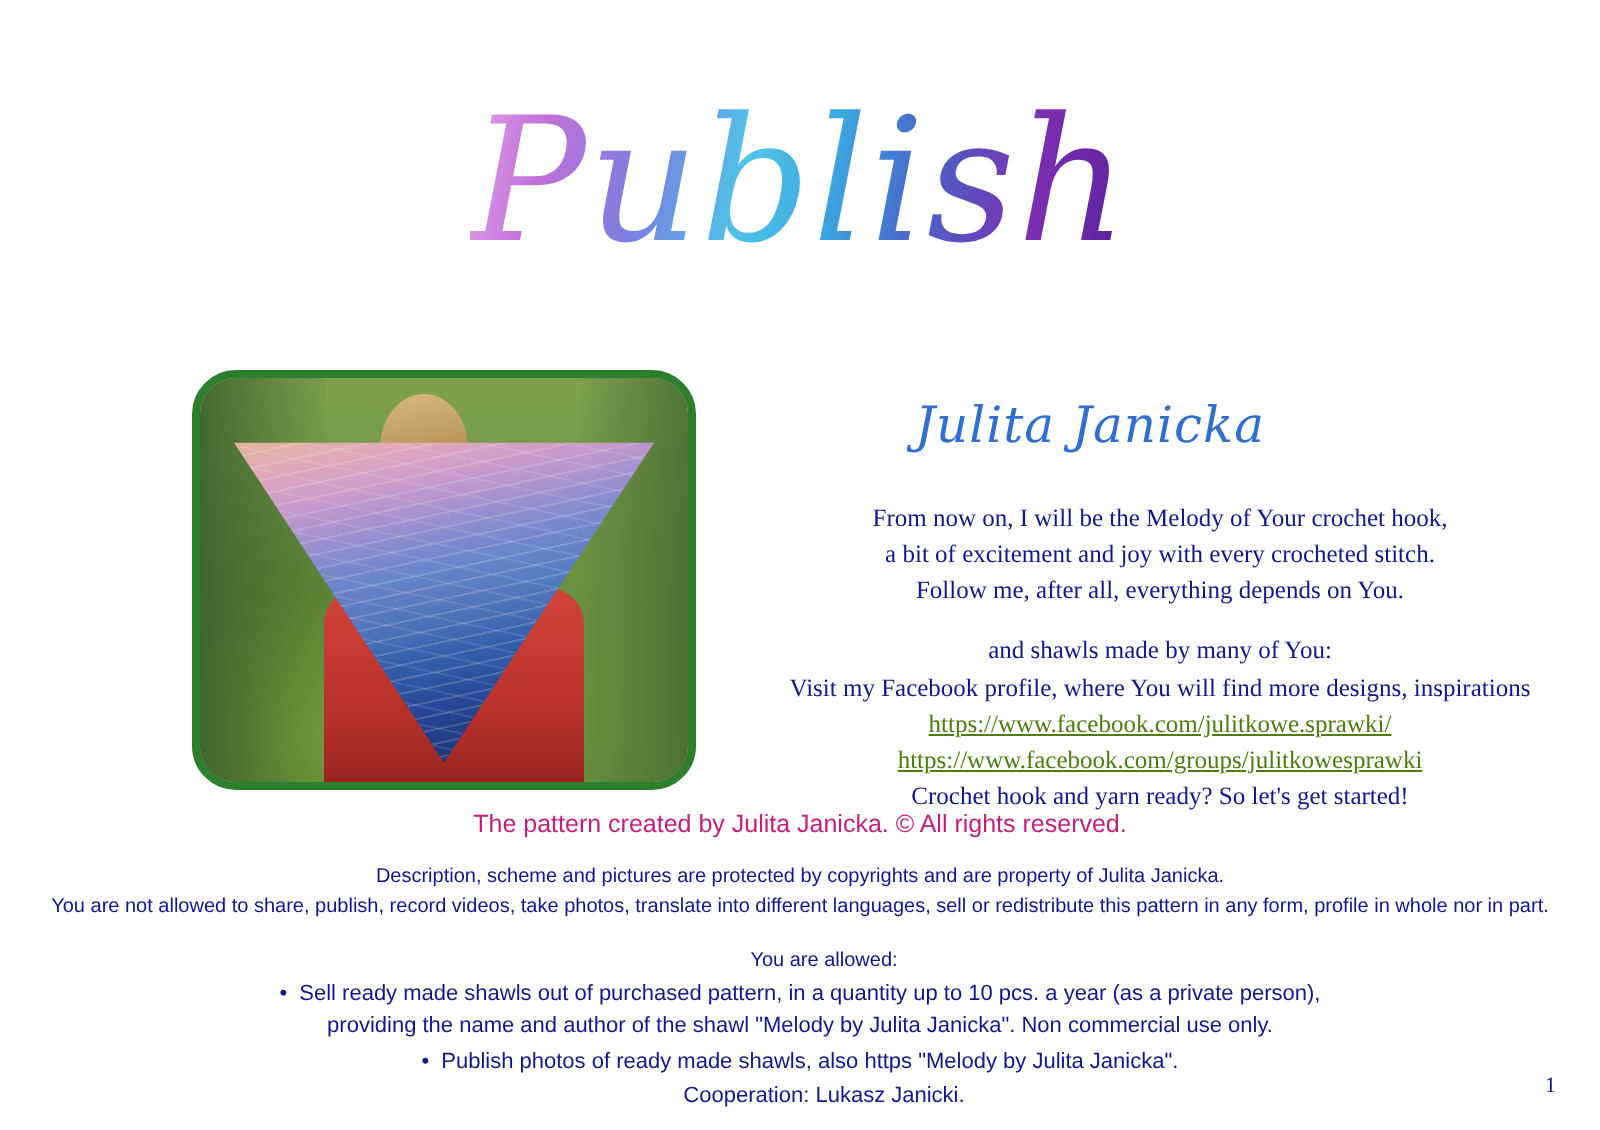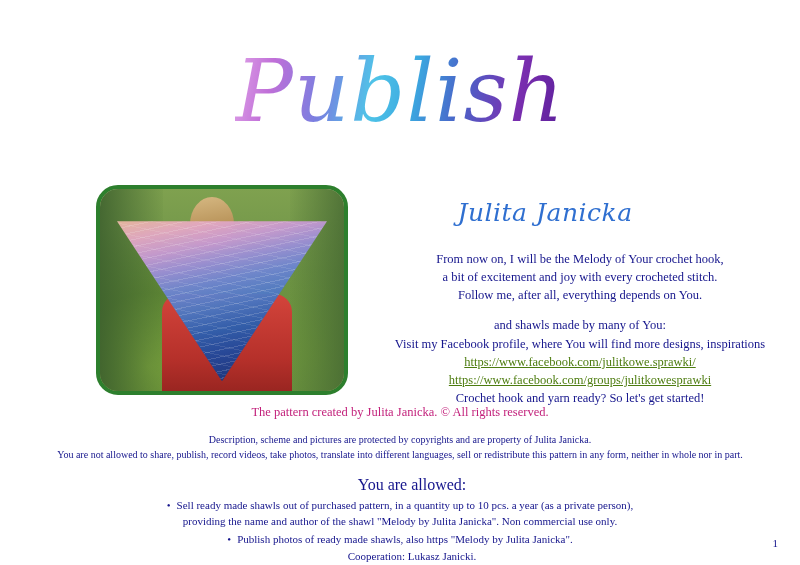--- a/index.html
+++ b/index.html
@@ -185,34 +185,34 @@
     display: block;
   }
 
   
   .legal {
     position: absolute;
     left: 0;
     top: 405px;
     width: 800px;
     text-align: center;
-    font-family: Liberation Serif, serif;
+    font-family: Liberation Sans, sans-serif;
     color: #15158c;
   }
   .legal .headline {
     font-size: 12.5px;
     color: #c21f7a;
     margin-bottom: 12px;
   }
   .legal .line {
     font-size: 10px;
     line-height: 1.5;
   }
   .legal .allowed-title {
-    font-size: 16px;
+    font-size: 10px;
     margin-top: 14px;
     margin-bottom: 4px;
     padding-left: 24px;
   }
   .bullets {
     margin: 0;
     padding: 0;
     list-style: none;
     font-size: 11px;
     line-height: 1.45;
@@ -267,21 +267,21 @@
     <p>and shawls made by many of You:</p>
     <p>Visit my Facebook profile, where You will find more designs, inspirations</p>
     <a class="link" href="#">https://www.facebook.com/julitkowe.sprawki/</a>
     <a class="link" href="#">https://www.facebook.com/groups/julitkowesprawki</a>
     <p>Crochet hook and yarn ready? So let's get started!</p>
   </div>
 
   <div class="legal">
     <div class="headline">The pattern created by Julita Janicka. © All rights reserved.</div>
     <div class="line">Description, scheme and pictures are protected by copyrights and are property of Julita Janicka.</div>
-    <div class="line">You are not allowed to share, publish, record videos, take photos, translate into different languages, sell or redistribute this pattern in any form, neither in whole nor in part.</div>
+    <div class="line">You are not allowed to share, publish, record videos, take photos, translate into different languages, sell or redistribute this pattern in any form, profile in whole nor in part.</div>
 
     <div class="allowed-title">You are allowed:</div>
 
     <ul class="bullets">
       <li>
         <span class="bullet-mark">•</span><span>Sell ready made shawls out of purchased pattern, in a quantity up to 10 pcs. a year (as a private person),</span>
         <span class="sub-line">providing the name and author of the shawl "Melody by Julita Janicka". Non commercial use only.</span>
       </li>
       <li>
         <span class="bullet-mark">•</span><span>Publish photos of ready made shawls, also https "Melody by Julita Janicka".</span>

